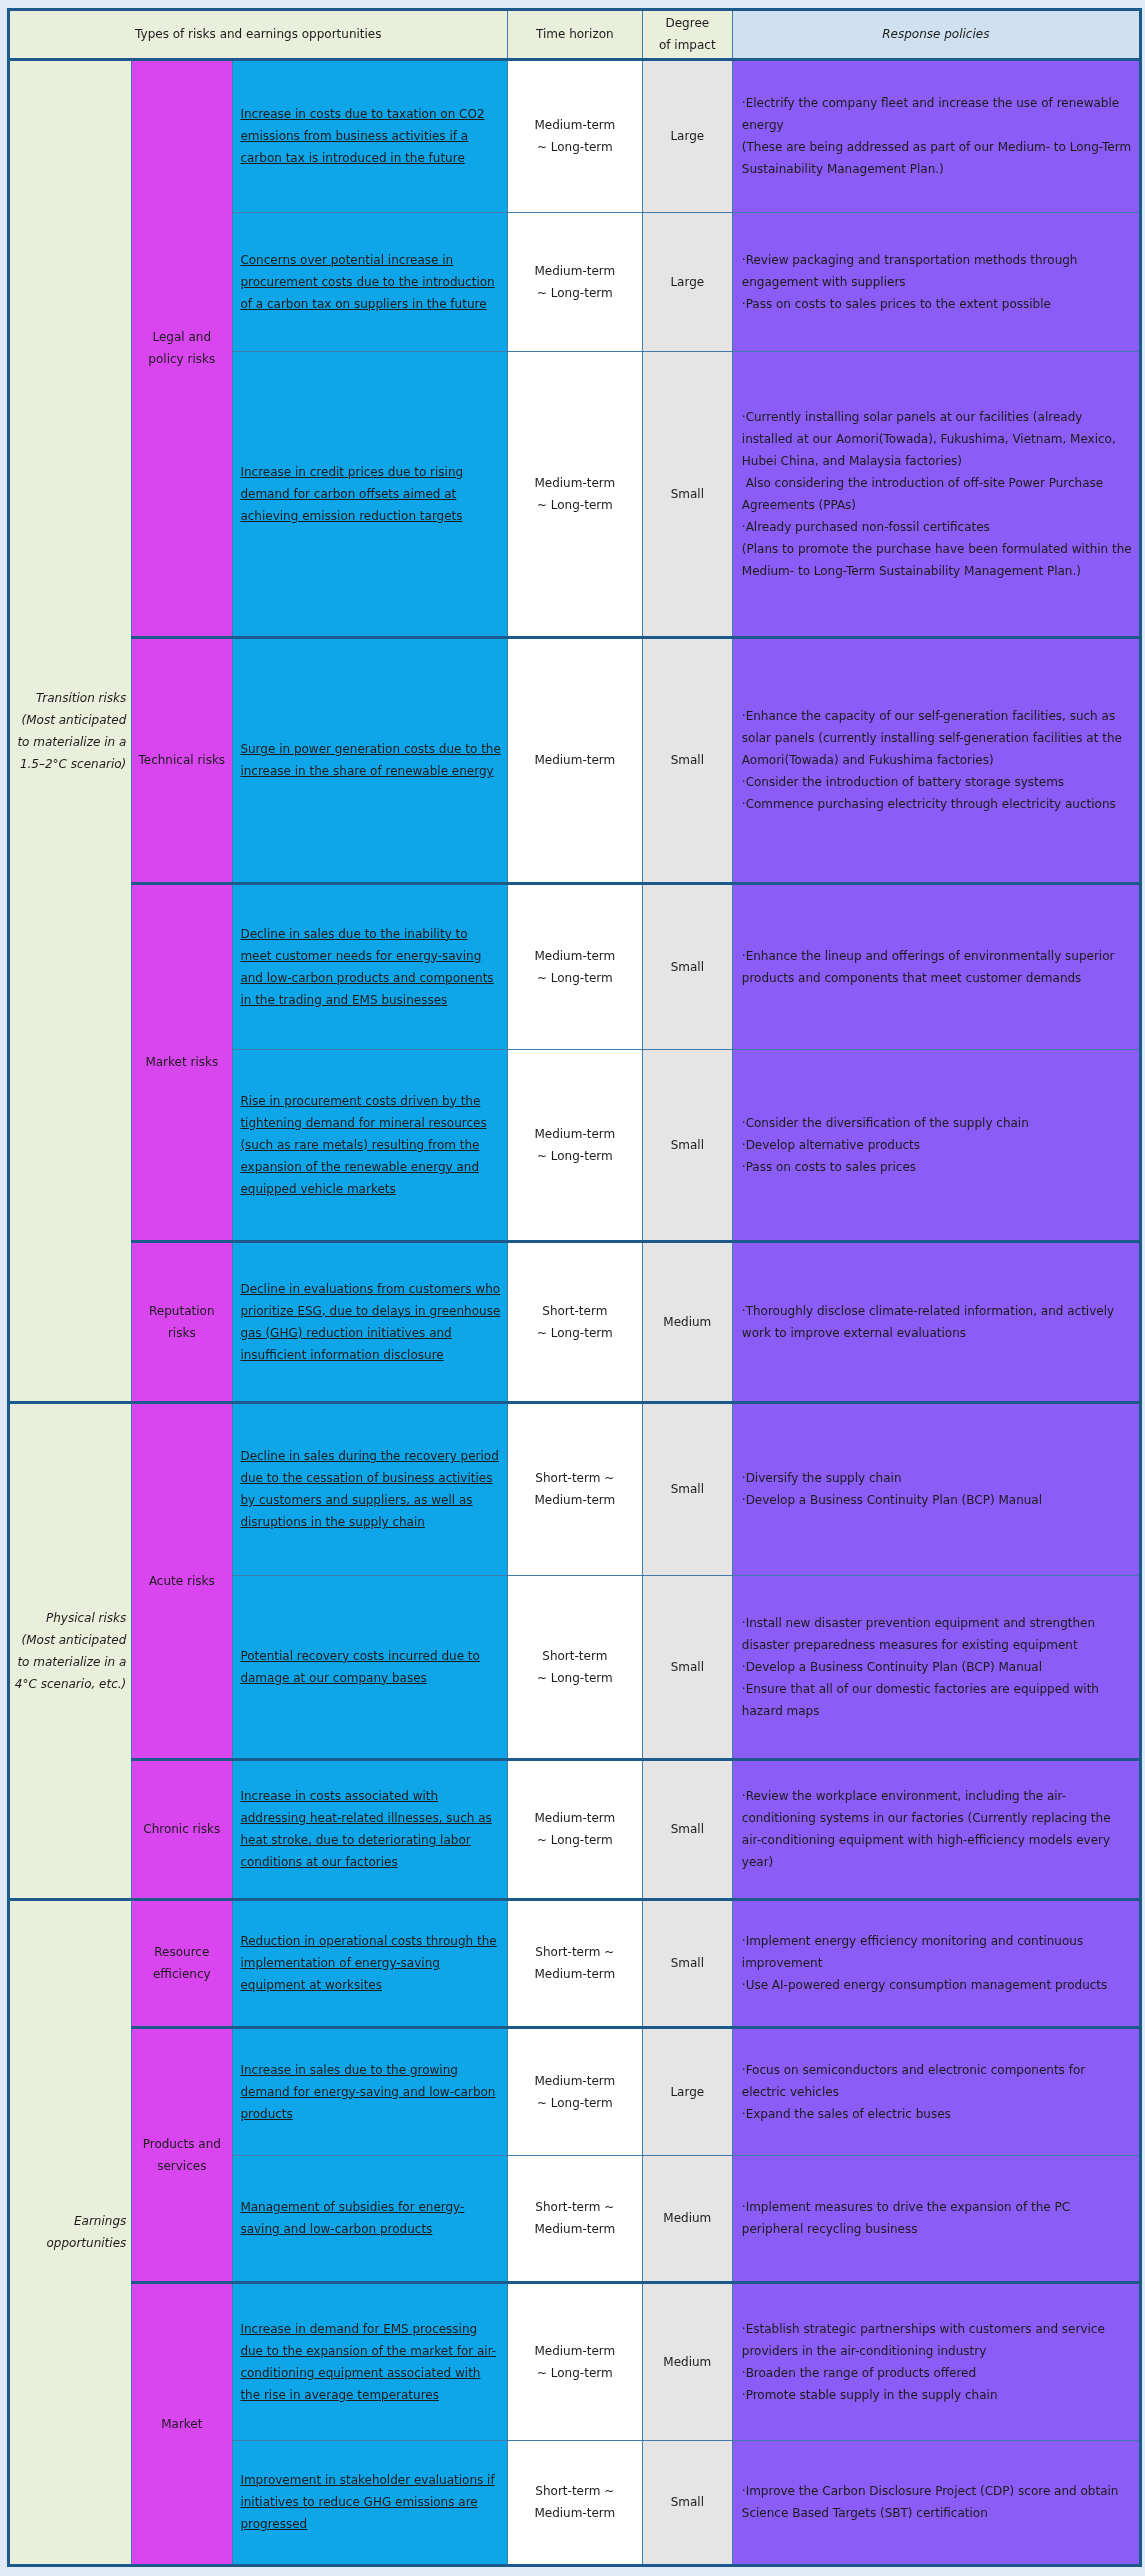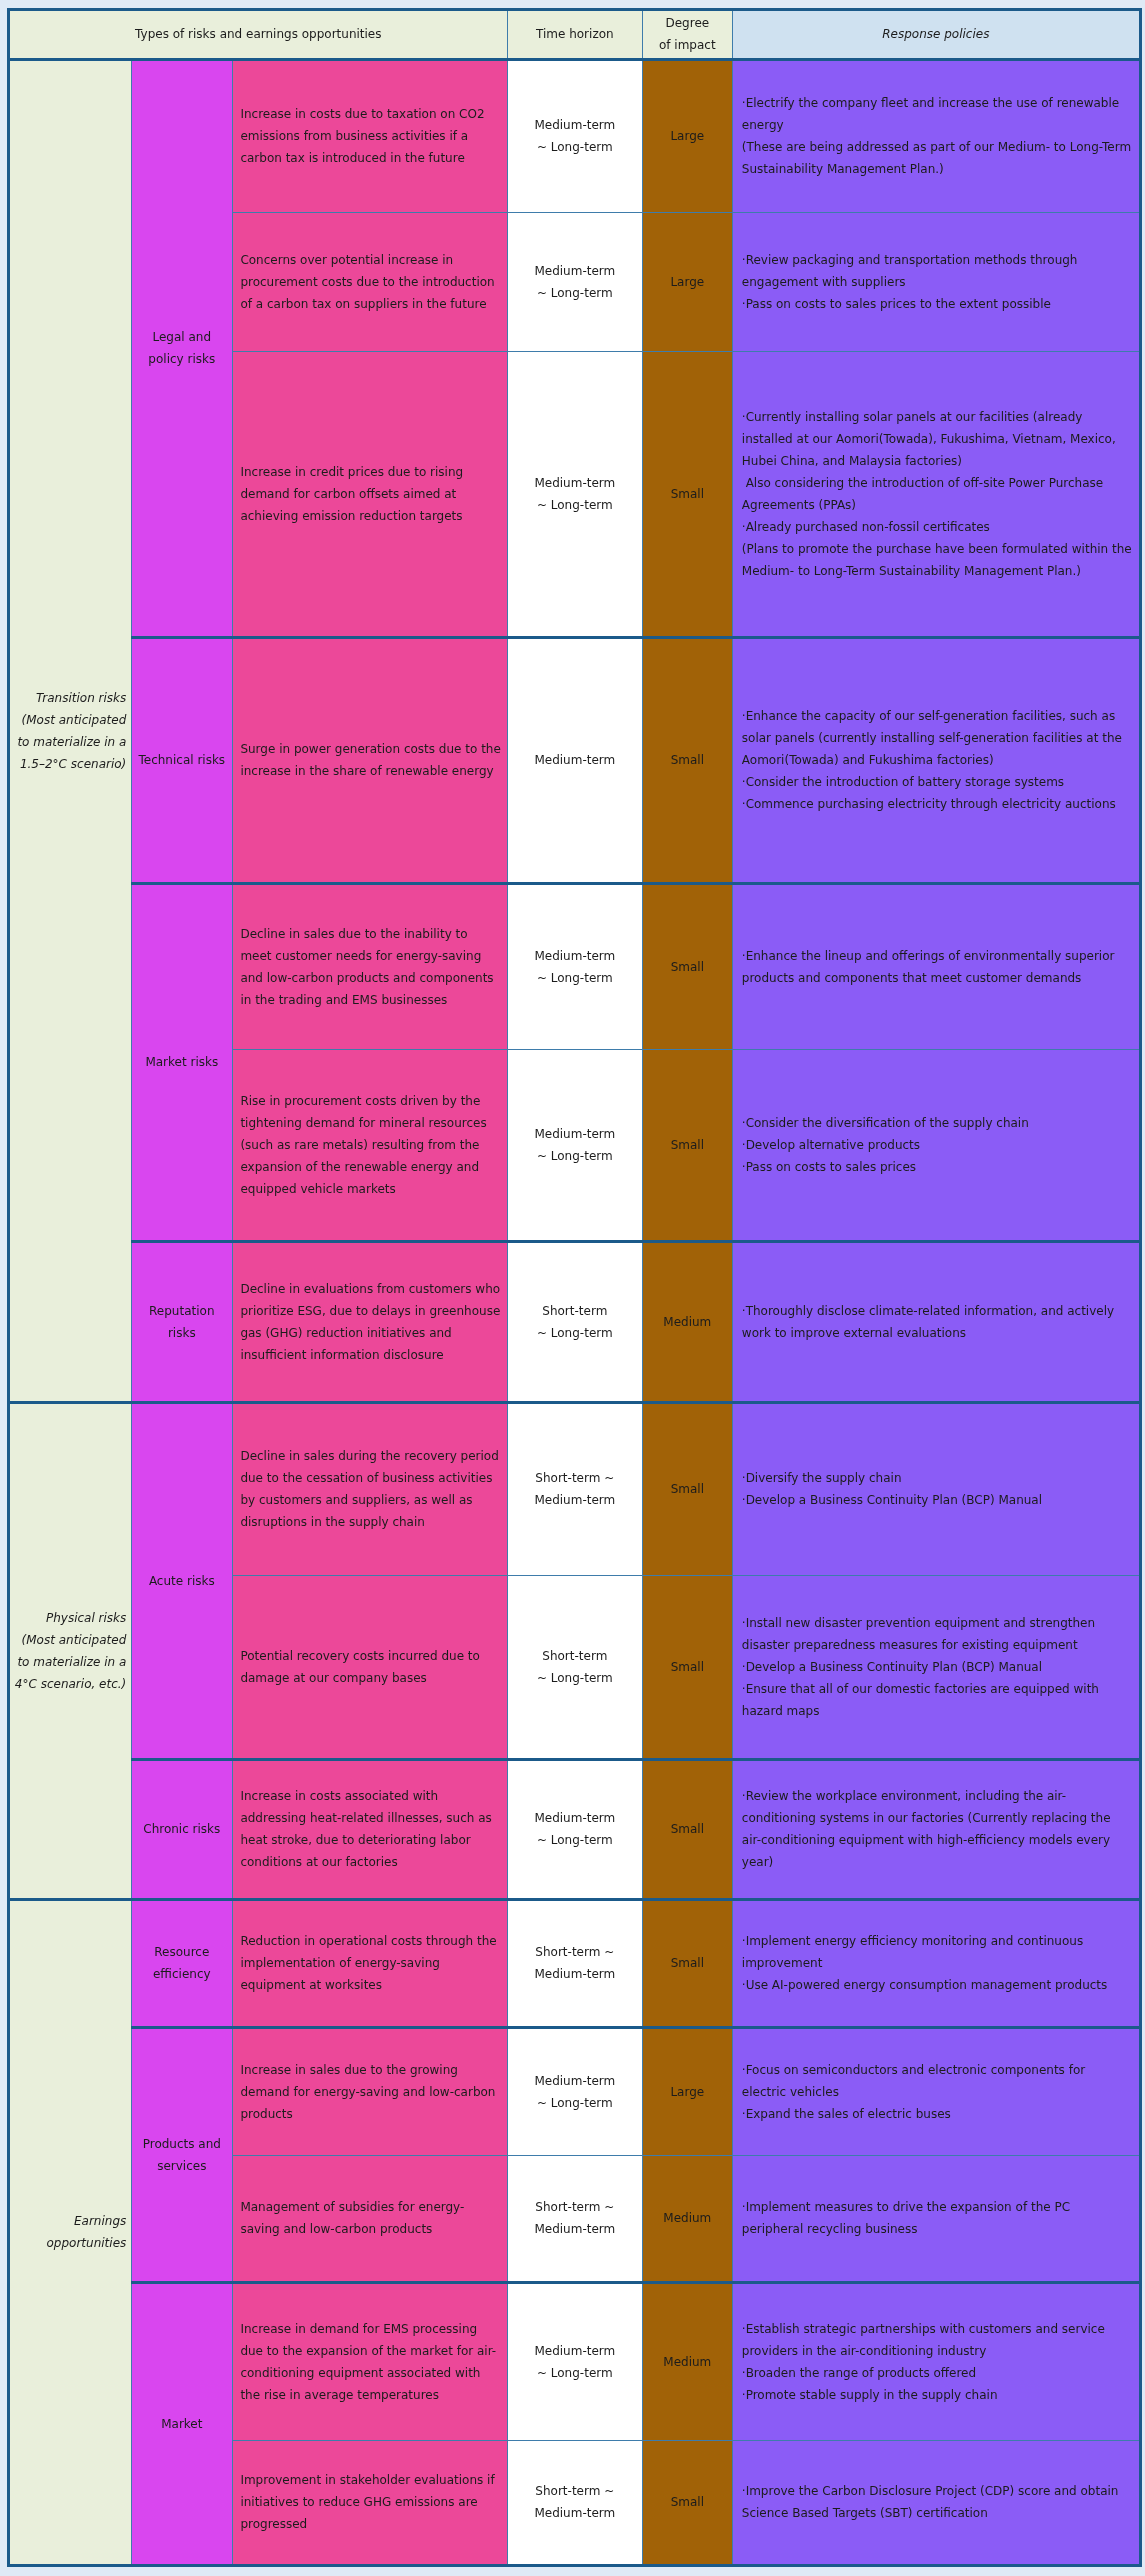--- a/index.html
+++ b/index.html
@@ -43,32 +43,33 @@
     text-align: right;
     padding: 4.5px 4.5px;
     font-style: italic;
   }
   td.subcat {
     background: #d946ef;
     text-align: center;
     padding: 4.5px 3px;
   }
   td.desc {
-    background: #ec4899;
+    background: #0ea5e9;
     text-align: left;
     padding: 6px 4.5px 6px 7.6px;
+    text-decoration: underline;
   }
   td.time {
     background: #ffffff;
     text-align: center;
     white-space: pre-line;
     padding: 3px 1.5px;
   }
   td.impact {
-    background: #a16207;
+    background: #e5e5e5;
     text-align: center;
     padding: 3px 1.5px;
   }
   td.response {
     background: #8b5cf6;
     text-align: left;
     white-space: pre-wrap;
     padding: 6px 6px 6px 9px;
   }
   tr.section-start > th,

